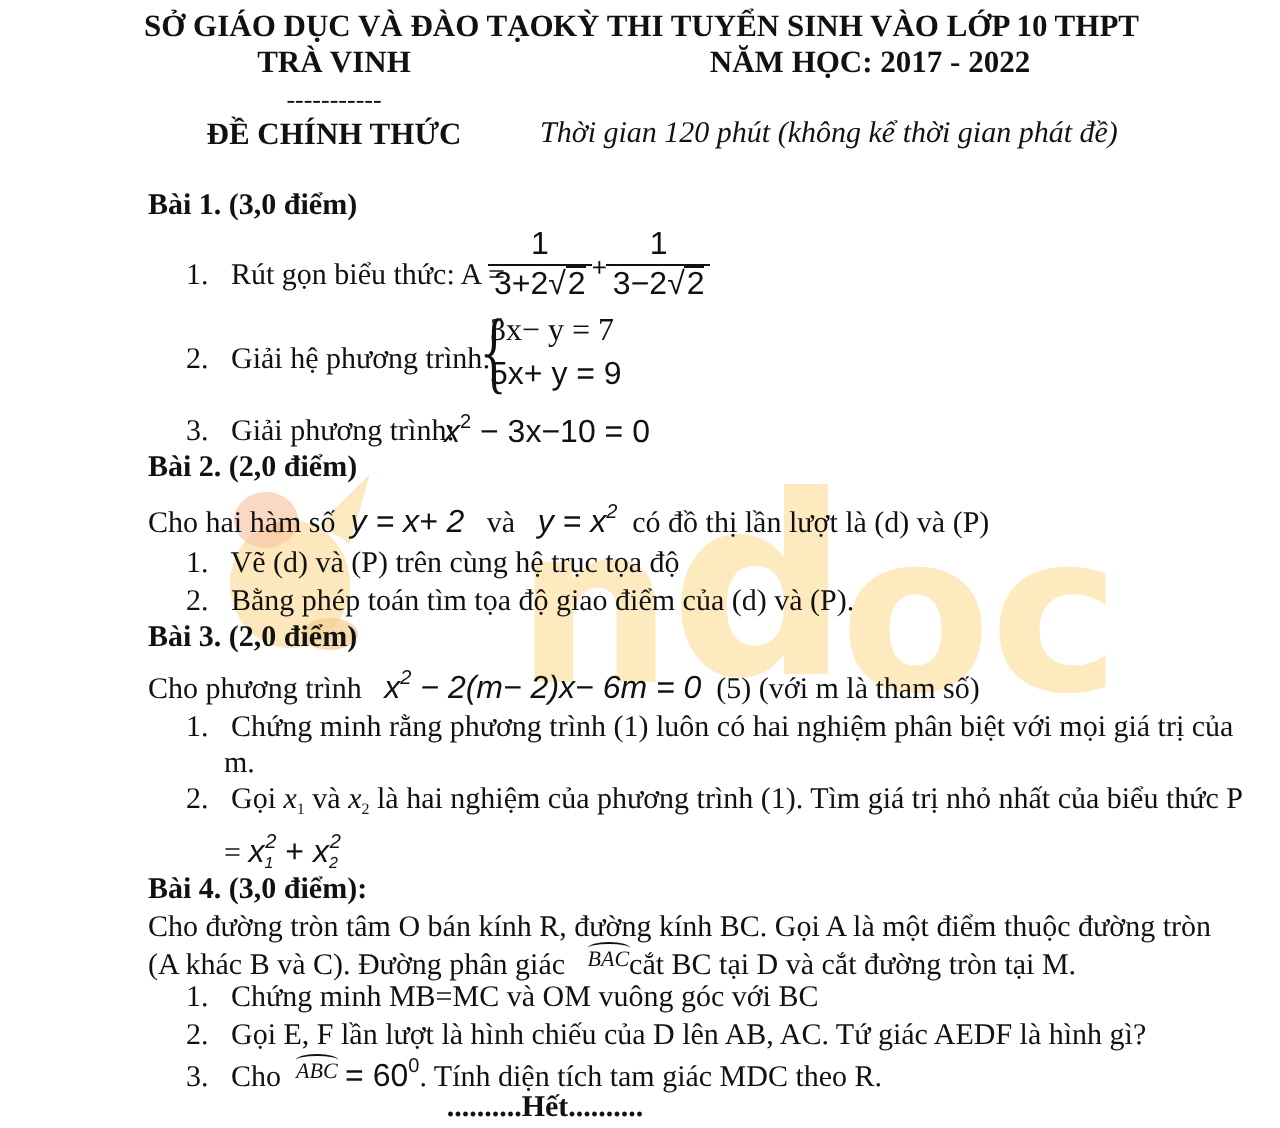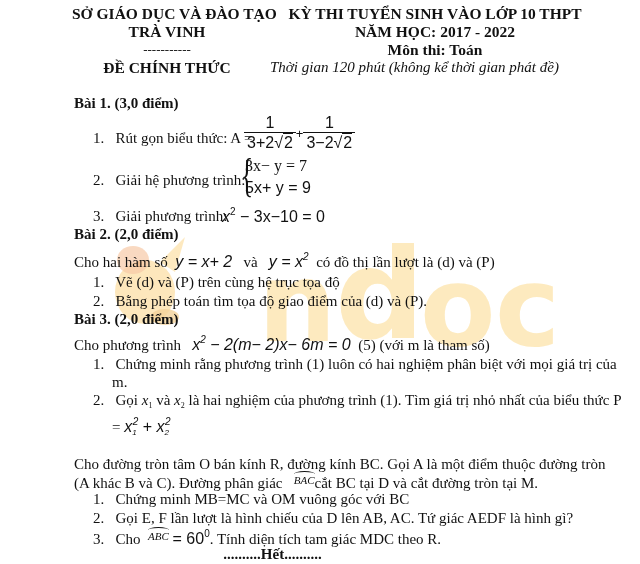--- a/index.html
+++ b/index.html
@@ -43,23 +43,22 @@
     <div class="wm-letter" style="left:335px;top:232px;font-size:125px;">d</div>
     <div class="wm-letter" style="left:420px;top:252px;font-size:110px;">o</div>
     <div class="wm-letter" style="left:495px;top:252px;font-size:110px;">c</div>
   </div>
 
   <div class="abs hdr" style="left:72px;top:5px;width:190px;">SỞ GIÁO DỤC VÀ ĐÀO TẠO</div>
   <div class="abs hdr" style="left:72px;top:23px;width:190px;">TRÀ VINH</div>
   <div class="abs hdr" style="left:72px;top:42px;width:190px;font-weight:normal;font-size:13px;">-----------</div>
   <div class="abs hdr" style="left:72px;top:59px;width:190px;">ĐỀ CHÍNH THỨC</div>
 
-  <div class="abs hdr" style="left:270px;top:5px;width:330px;">KỲ THI TUYỂN SINH VÀO LỚP 10 THPT</div>
+  <div class="abs hdr" style="left:258px;top:5px;width:330px;">KỲ THI TUYỂN SINH VÀO LỚP 10 THPT</div>
   <div class="abs hdr" style="left:270px;top:23px;width:330px;">NĂM HỌC: 2017 - 2022</div>
-  <div class="abs hdr" style="left:270px;top:41px;width:330px;">Môn thi: Toán</div>
   <div class="abs i body-text" style="left:270px;top:59px;width:330px;text-align:left;">Thời gian 120 phút (không kể thời gian phát đề)</div>
 
   <div class="abs b body-text" style="left:74px;top:95px;">Bài 1. (3,0 điểm)</div>
 
   <div class="abs body-text" style="left:93px;top:130px;">
     <span>1.</span>&nbsp;&nbsp;
     <span>Rút gọn biểu thức: A =</span>
   </div>
   <div class="abs math" style="left:244px;top:114px;">
     <span class="frac">
@@ -121,20 +120,21 @@
     <i>x</i><sub class="sm">1</sub>
     <span>và</span>
     <i>x</i><sub class="sm">2</sub>
     <span>là hai nghiệm của phương trình (1). Tìm giá trị nhỏ nhất của biểu thức P</span>
   </div>
   <div class="abs body-text" style="left:112px;top:416px;">
     <span>=</span>
     <span class="math i"><span>x</span><sub class="sm">1</sub><sup class="sm" style="margin-left:-4px;">2</sup><span style="font-style:normal;"> + </span><span>x</span><sub class="sm">2</sub><sup class="sm" style="margin-left:-4px;">2</sup></span>
   </div>
 
+  <div class="abs b body-text" style="left:74px;top:437px;">Bài 4. (3,0 điểm):</div>
   <div class="abs body-text" style="left:74px;top:474px;">
     <span>(A khác B và C). Đường phân giác</span>&nbsp;&nbsp;
     <span class="arc-wrap" style="vertical-align:4px;">BAC</span><span>cắt BC tại D và cắt đường tròn tại M.</span>
   </div>
   <div class="abs body-text" style="left:74px;top:456px;">Cho đường tròn tâm O bán kính R, đường kính BC. Gọi A là một điểm thuộc đường tròn</div>
   <div class="abs body-text" style="left:93px;top:491px;">
     <span>1.</span>&nbsp;&nbsp;
     <span>Chứng minh MB=MC và OM vuông góc với BC</span>
   </div>
   <div class="abs body-text" style="left:93px;top:510px;">

